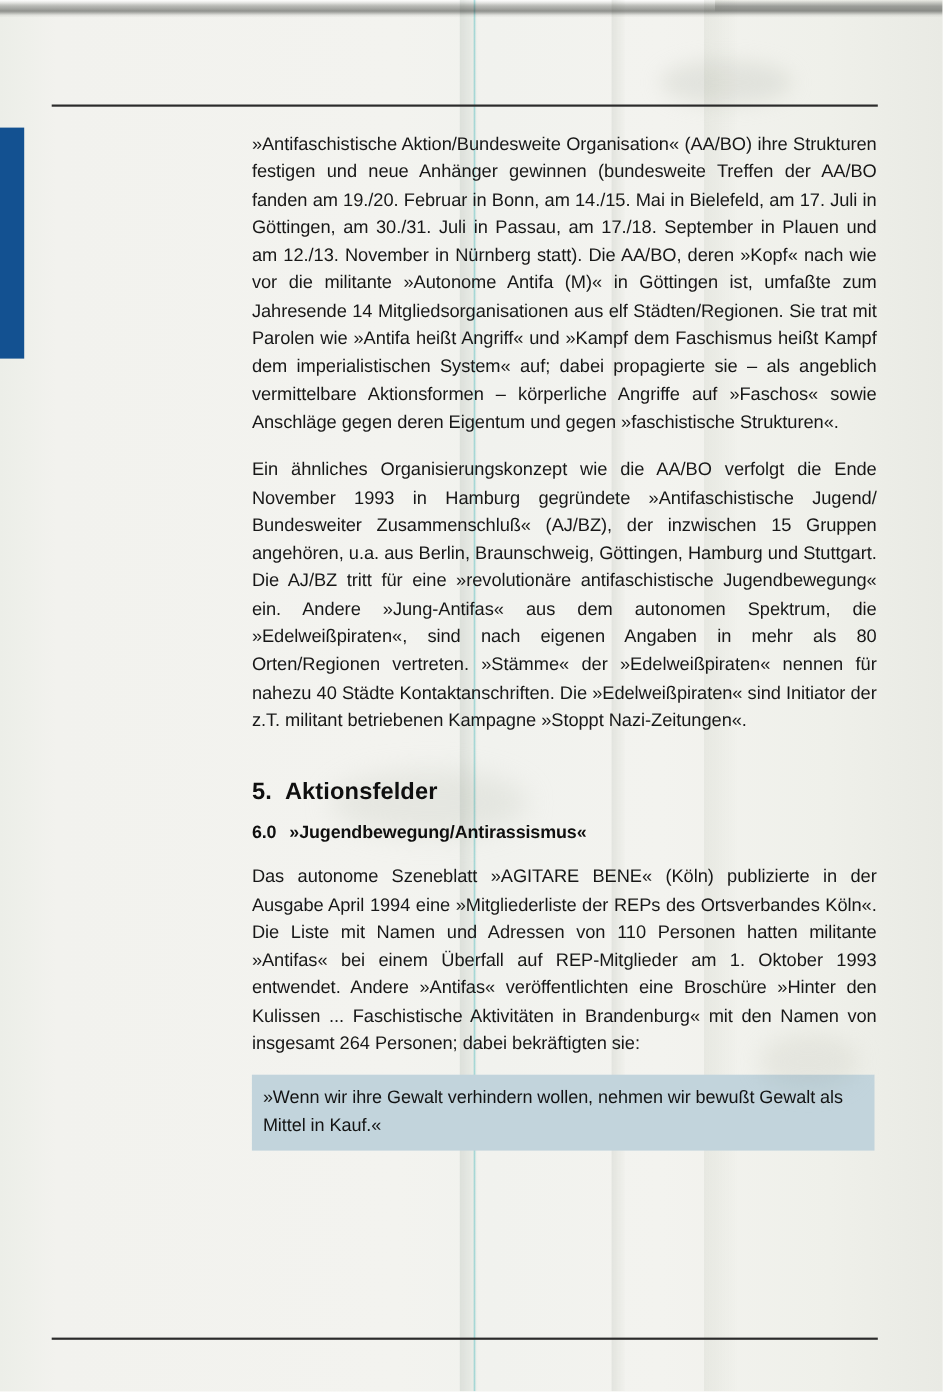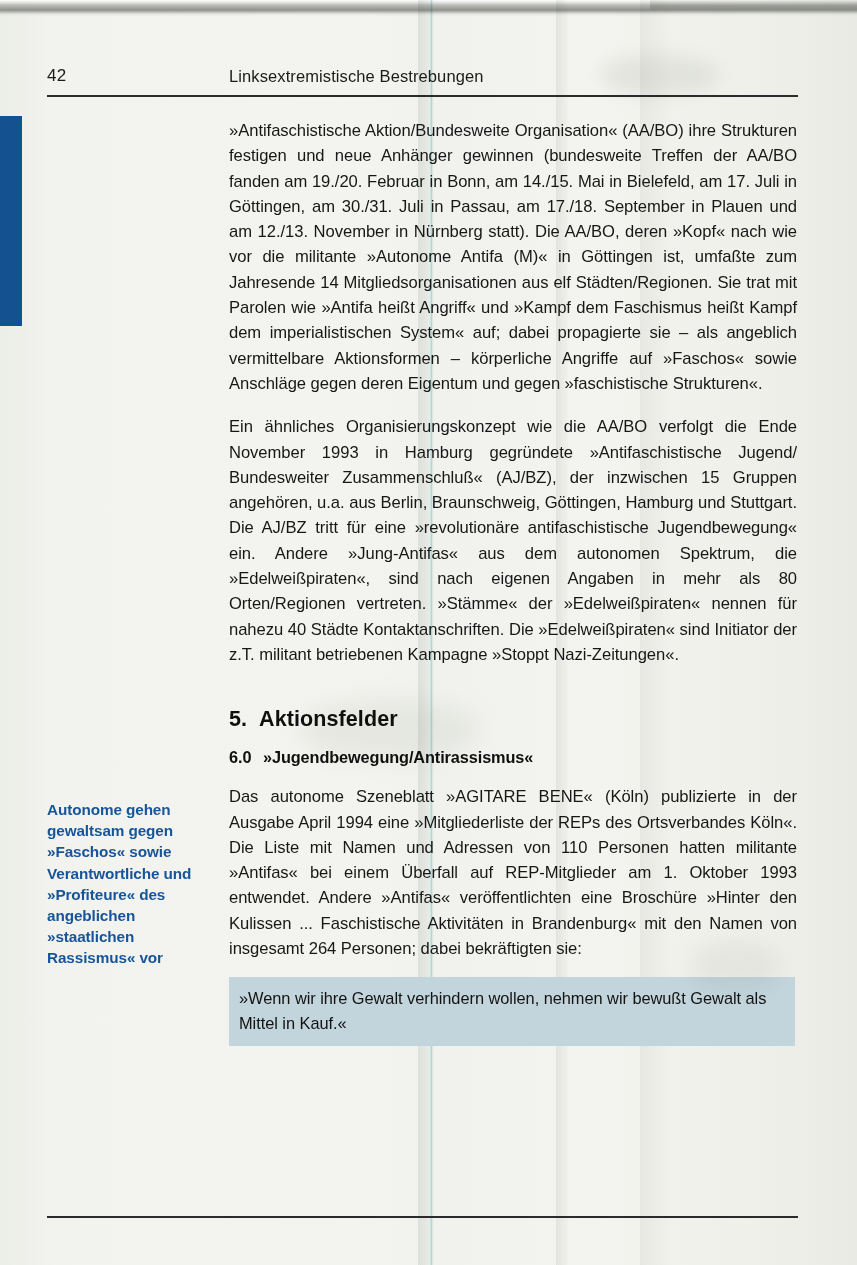--- a/index.html
+++ b/index.html
@@ -210,29 +210,22 @@
   <div class="scan-shadow-top"></div>
   <div class="scan-shadow-top-left"></div>
 
   <div class="scanband" style="left:418px; width:16px; background:linear-gradient(90deg, rgba(214,221,216,0.55), rgba(231,236,231,0.15));"></div>
   <div class="scanband" style="left:556px; width:12px; background:linear-gradient(90deg, rgba(219,222,217,0.45), rgba(238,240,236,0.1));"></div>
   <div class="scanband" style="left:640px; width:30px; background:linear-gradient(90deg, rgba(223,226,220,0.35), rgba(240,241,237,0.05));"></div>
   <div class="scanline-cyan" style="left:430px;"></div>
 
   <div class="chapter-tab"></div>
 
-  <div class="header-row">
-    <span class="page-number">42</span>
-    <span class="running-head">Linksextremistische Bestrebungen</span>
-  </div>
   <div class="header-rule"></div>
 
-  <div class="marginalia">
-    <div class="margin-note">Autonome gehen gewaltsam gegen »Faschos« sowie Verantwortliche und »Profiteure« des angeblichen »staatlichen Rassismus« vor</div>
-  </div>
 
   <div class="content">
 
     <p class="body">»Antifaschistische Aktion/Bundesweite Organisation« (AA/BO) ihre Strukturen festigen und neue Anhänger gewinnen (bundesweite Treffen der AA/BO fanden am 19./20. Februar in Bonn, am 14./15. Mai in Bielefeld, am 17. Juli in Göttingen, am 30./31. Juli in Passau, am 17./18. September in Plauen und am 12./13. November in Nürnberg statt). Die AA/BO, deren »Kopf« nach wie vor die militante »Autonome Antifa (M)« in Göttingen ist, umfaßte zum Jahresende 14 Mitgliedsorganisationen aus elf Städten/Regionen. Sie trat mit Parolen wie »Antifa heißt Angriff« und »Kampf dem Faschismus heißt Kampf dem imperialistischen System« auf; dabei propagierte sie – als angeblich vermittelbare Aktionsformen – körperliche Angriffe auf »Faschos« sowie Anschläge gegen deren Eigentum und gegen »faschistische Strukturen«.</p>
 
     <p class="body">Ein ähnliches Organisierungskonzept wie die AA/BO verfolgt die Ende November 1993 in Hamburg gegründete »Antifaschistische Jugend/ Bundesweiter Zusammenschluß« (AJ/BZ), der inzwischen 15 Gruppen angehören, u.a. aus Berlin, Braunschweig, Göttingen, Hamburg und Stuttgart. Die AJ/BZ tritt für eine »revolutionäre antifaschistische Jugendbewegung« ein. Andere »Jung-Antifas« aus dem autonomen Spektrum, die »Edelweißpiraten«, sind nach eigenen Angaben in mehr als 80 Orten/Regionen vertreten. »Stämme« der »Edelweißpiraten« nennen für nahezu 40 Städte Kontaktanschriften. Die »Edelweißpiraten« sind Initiator der z.T. militant betriebenen Kampagne »Stoppt Nazi-Zeitungen«.</p>
 
     <div class="spacer-before-h1"></div>
 
     <h1 class="section-title">

